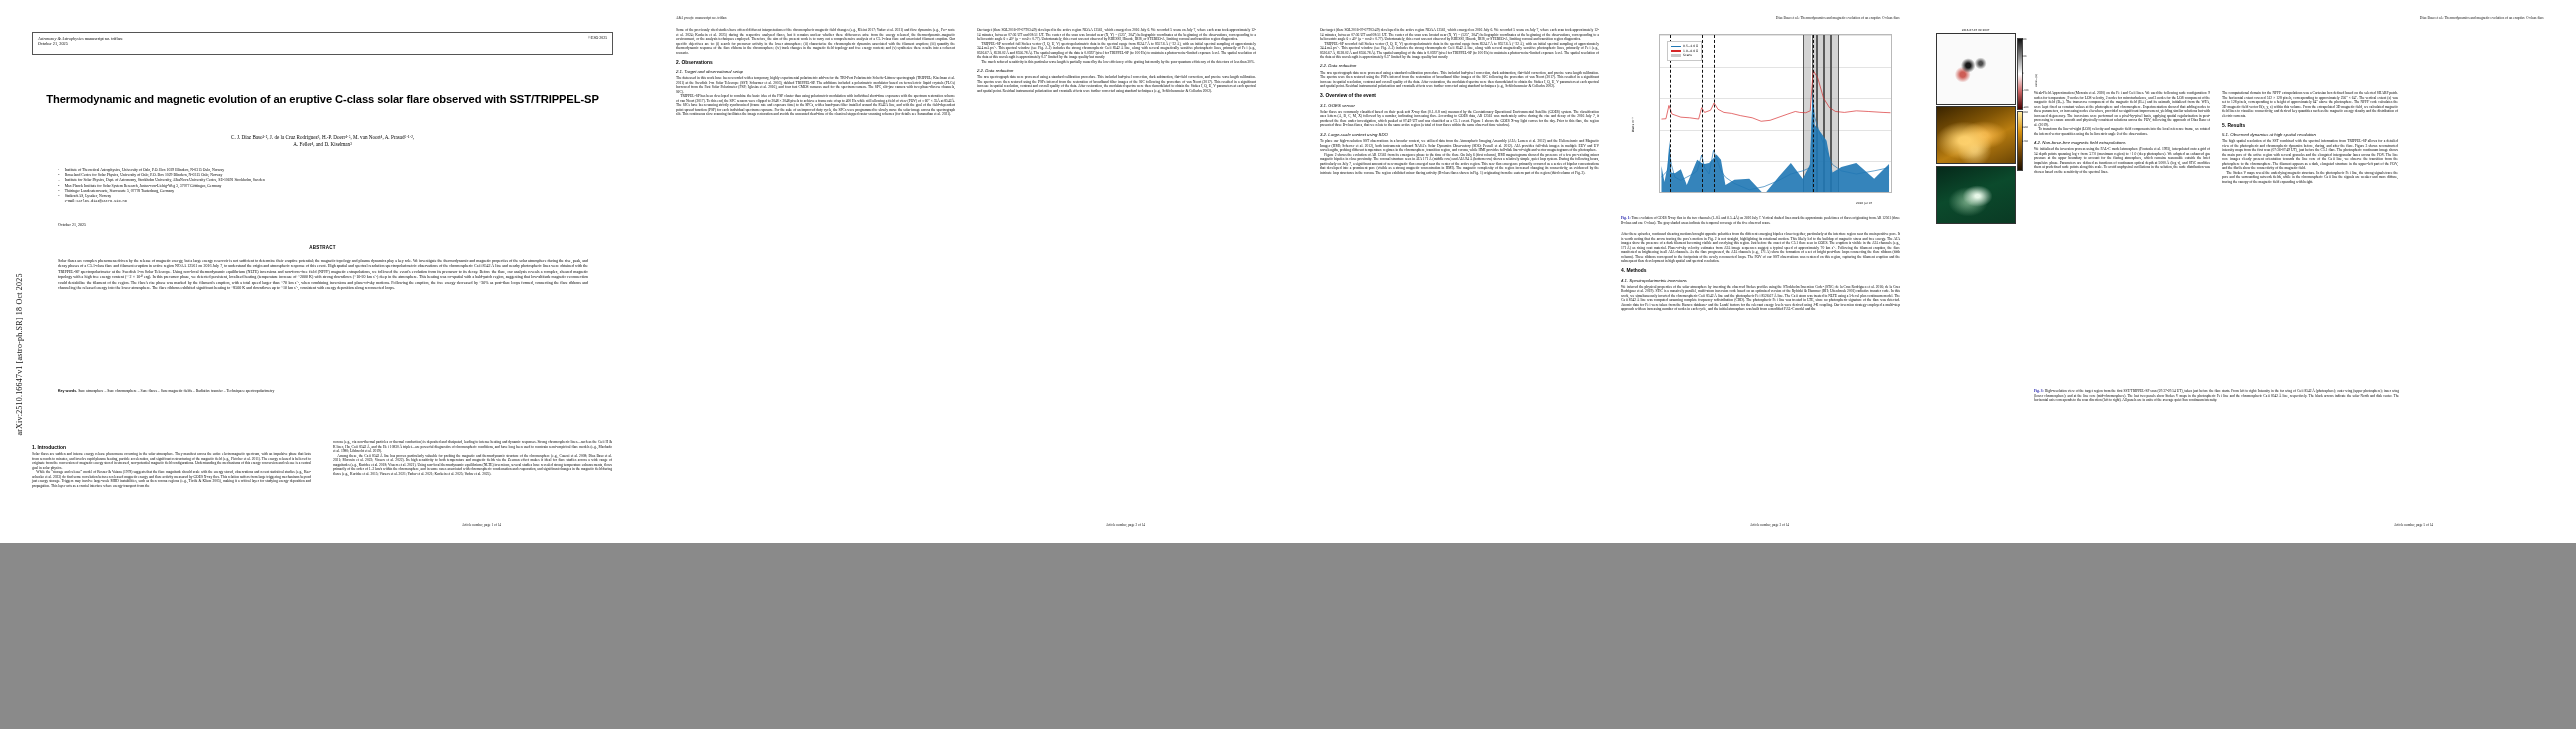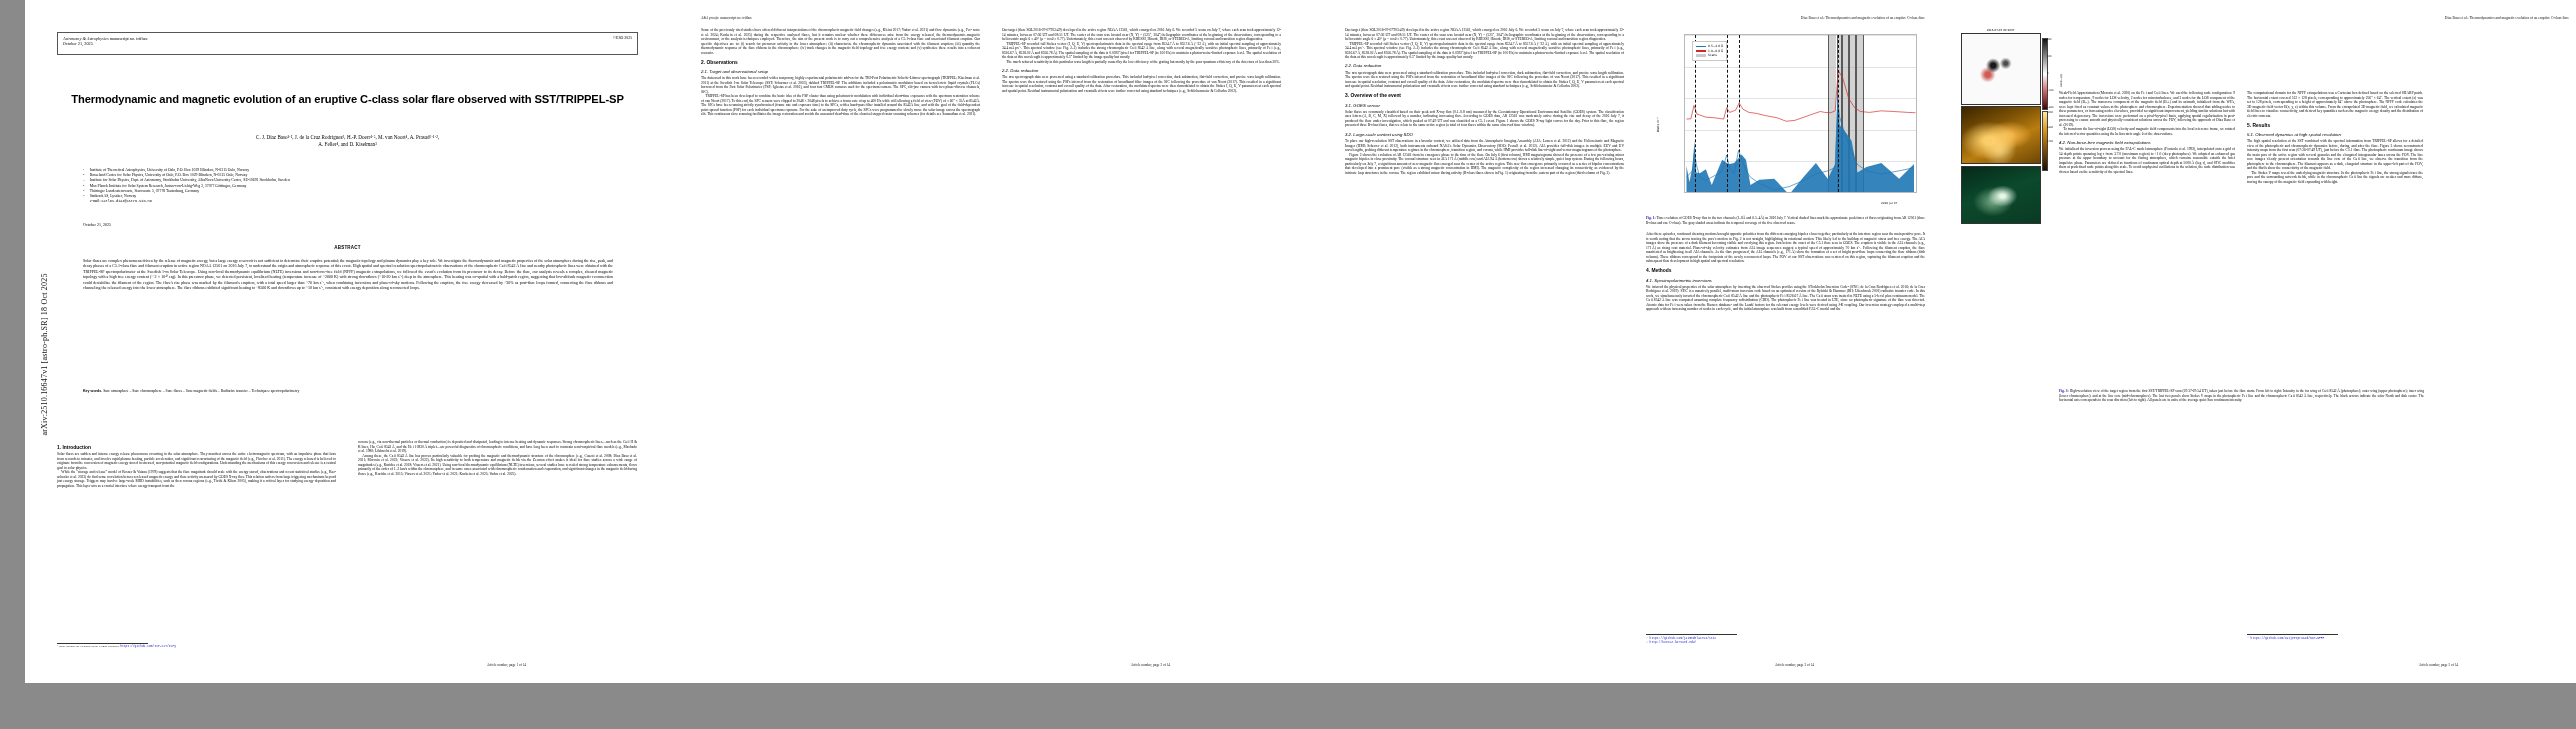--- a/index.html
+++ b/index.html
@@ -1,18 +1,18 @@
 <!DOCTYPE html>
 <html style="font-size:9.7px"><head>
 <meta charset="utf-8">
 <style>
   html,body{margin:0;padding:0;background:#8a8a8a;}
   body{font-family:"Liberation Serif",serif;}
   #sheet{width:2576px;height:729px;position:relative;background:#8a8a8a;overflow:hidden;}
-  .page{position:absolute;top:0;width:644px;height:683px;background:#fff;overflow:hidden;margin-left:25px;}
+  .page{position:absolute;top:0;width:644px;height:543px;background:#fff;overflow:hidden;}
   #p1{left:0;} #p2{left:644px;} #p3{left:1288px;} #p4{left:1932px;}
   .pagecol{position:absolute;}
 
   
   .jt{font-size:3.6px;line-height:4.5px;text-align:justify;color:#000;
       -webkit-hyphens:auto;hyphens:auto;}
   .jt p{margin:0 0 0 0;text-indent:4.3px;}
   .jt p.noind{text-indent:0;}
   .h1{font-family:"Liberation Sans",sans-serif;font-weight:bold;font-size:4.9px;margin:5.5px 0 2.4px;}
   .h2{font-family:"Liberation Sans",sans-serif;font-style:italic;font-size:4.3px;margin:4.9px 0 1.8px;}

